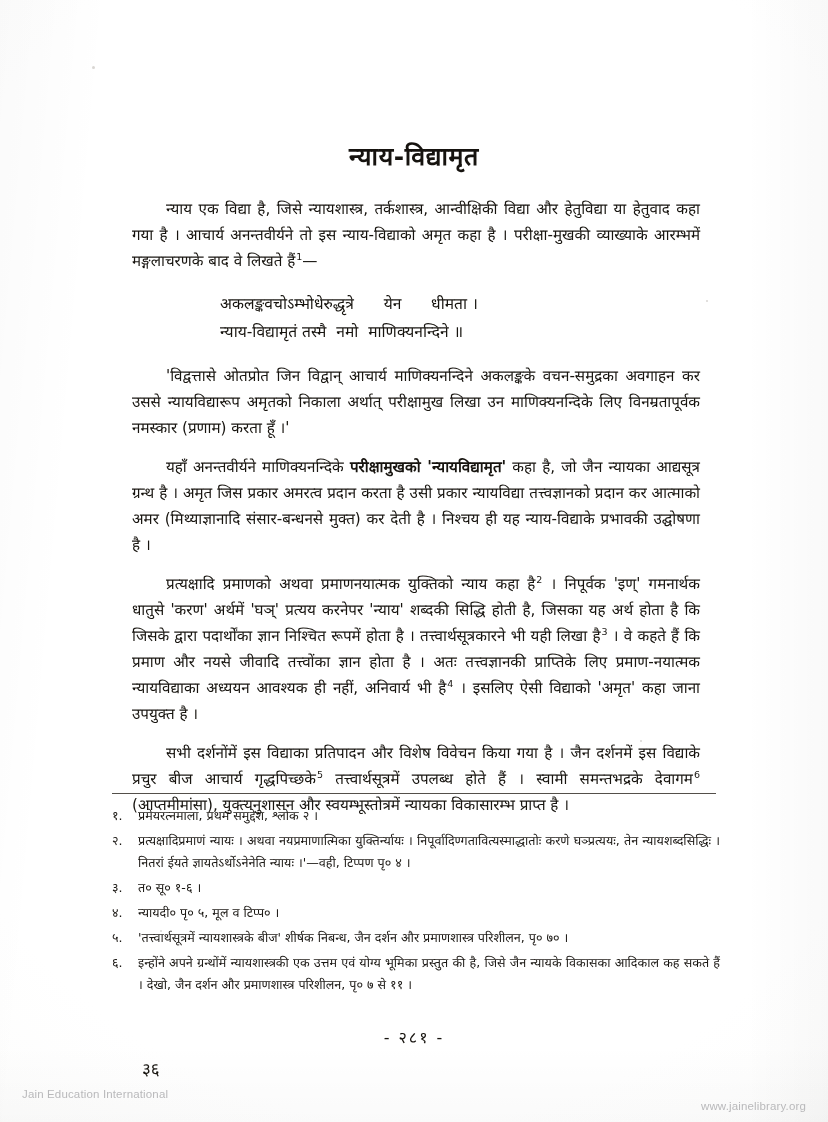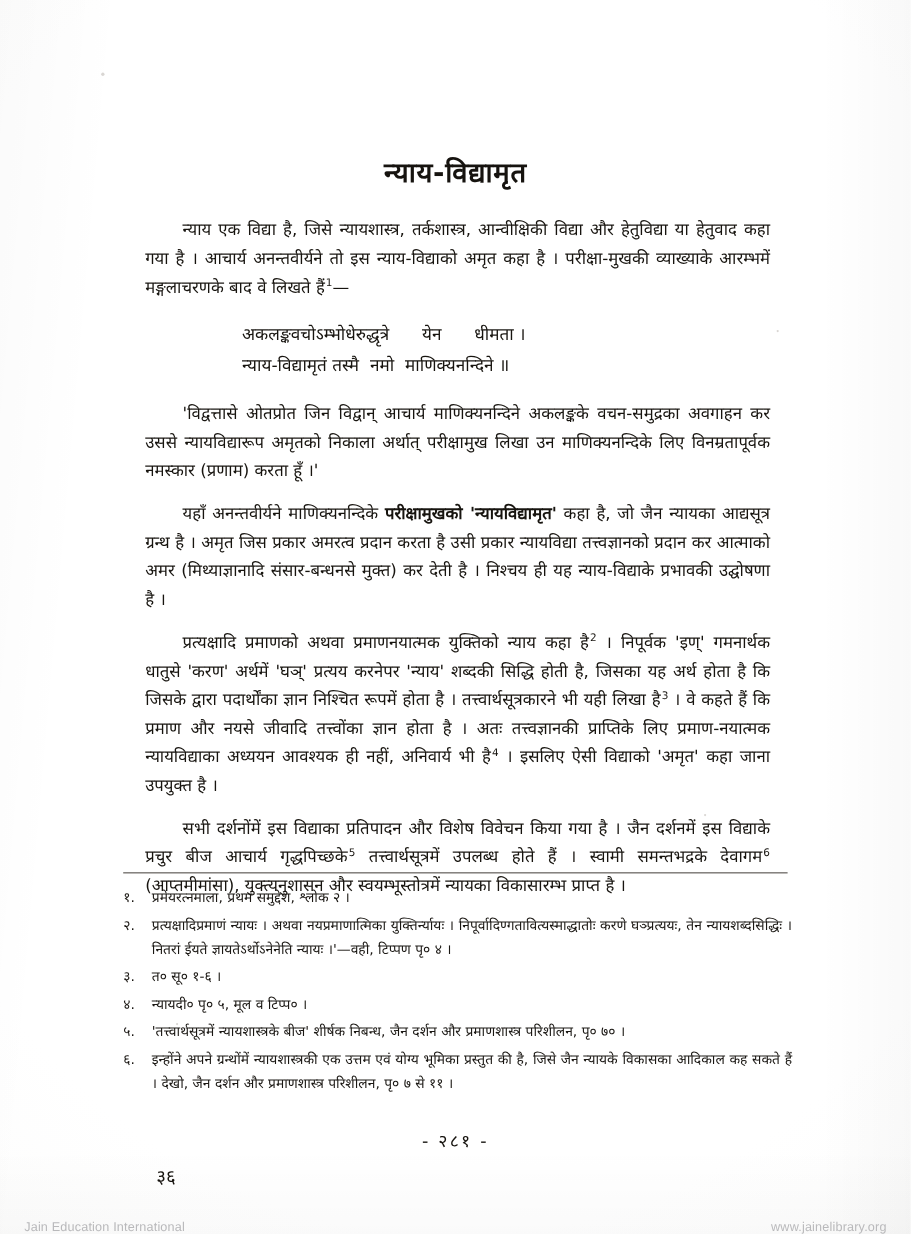--- a/index.html
+++ b/index.html
@@ -162,32 +162,32 @@
   }
 
   
   .scan-footer {
     position: absolute;
     left: 0;
     right: 0;
     top: 1088px;
     height: 34px;
     display: flex;
-    align-items: flex-end;
+    align-items: flex-start;
     justify-content: space-between;
     padding: 0 22px;
     box-sizing: border-box;
     font-family: "Liberation Sans", sans-serif;
     font-size: 11.5px;
     color: #b9b9bb;
     letter-spacing: .15px;
   }
   .scan-footer .center { flex: 1 1 auto; text-align: center; }
   .scan-footer .left { flex: 0 0 auto; }
-  .scan-footer .right { flex: 0 0 auto; }
+  .scan-footer .right { flex: 0 0 auto; margin-top: 12px; }
 </style>
 </head>
 <body>
 
 <div class="scan-page"></div>
 
 <div class="content">
 
   <div class="doc-title">न्याय-विद्यामृत</div>
 

